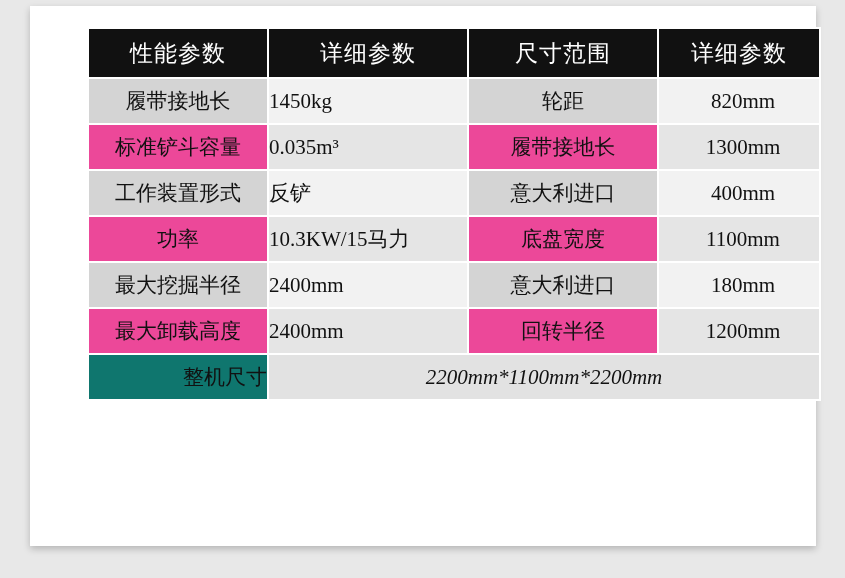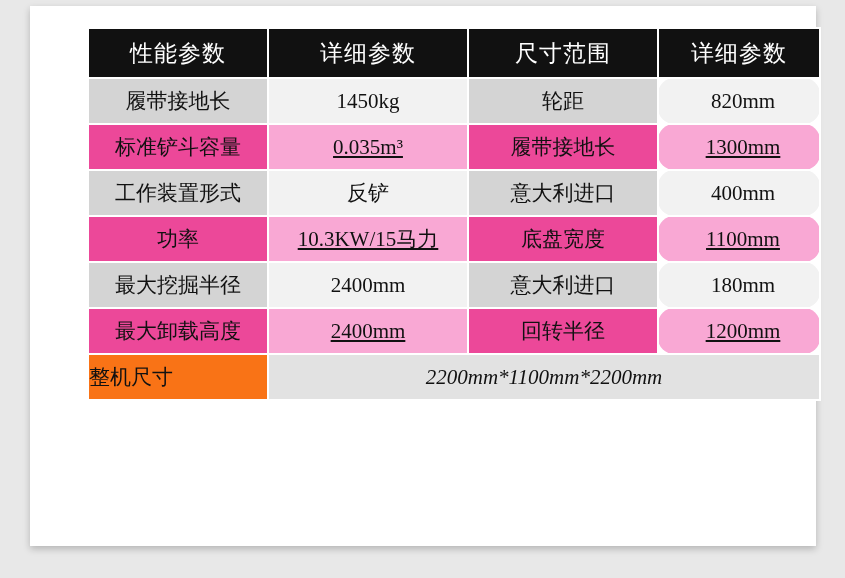--- a/index.html
+++ b/index.html
@@ -66,39 +66,37 @@
     font-size: 23px;
     letter-spacing: 1px;
   }
   td.label {
     background: #d4d4d4;
     text-align: center;
     font-size: 21px;
   }
   td.value {
     background: #f2f2f2;
-    text-align: center;
+    text-align: left;
     padding-left: 14px;
     font-size: 21px;
   }
   td.value.center {
     text-align: center;
     padding-left: 8px;
-    border-radius: 16px;
   }
   tr.alt td.label {
     background: #ec4899;
   }
   tr.alt td.value {
-    background: #f9a8d4;
-    text-decoration: underline;
+    background: #e5e5e5;
   }
   td.full-label {
-    background: #f97316;
-    text-align: left;
+    background: #0f766e;
+    text-align: right;
     font-size: 21px;
     height: 46px;
   }
   td.full-value {
     background: #e2e2e2;
     text-align: center;
     font-size: 21px;
     height: 46px;
     font-style: italic;
   }

